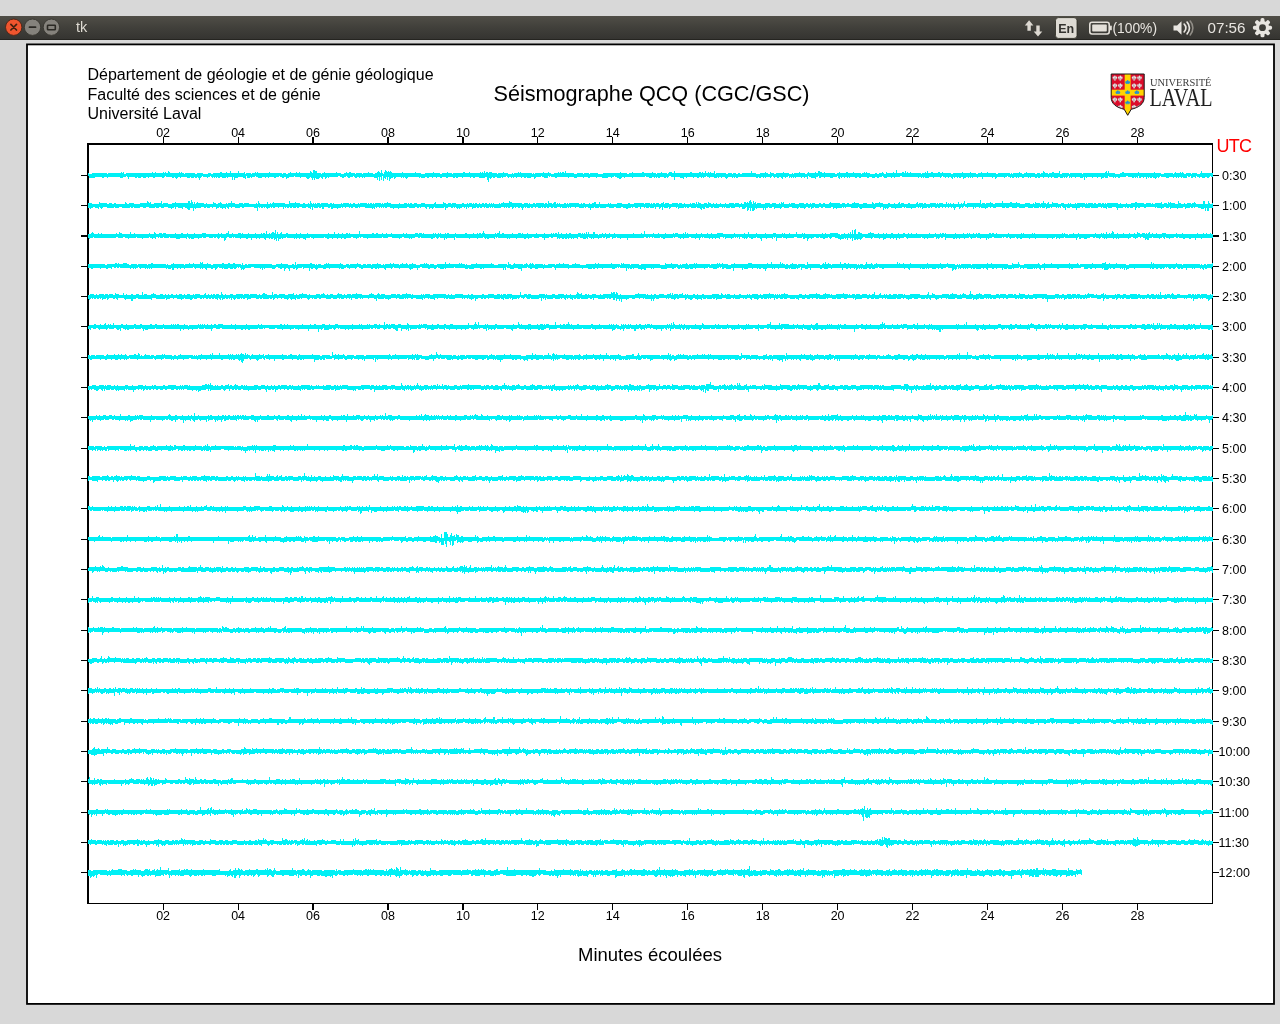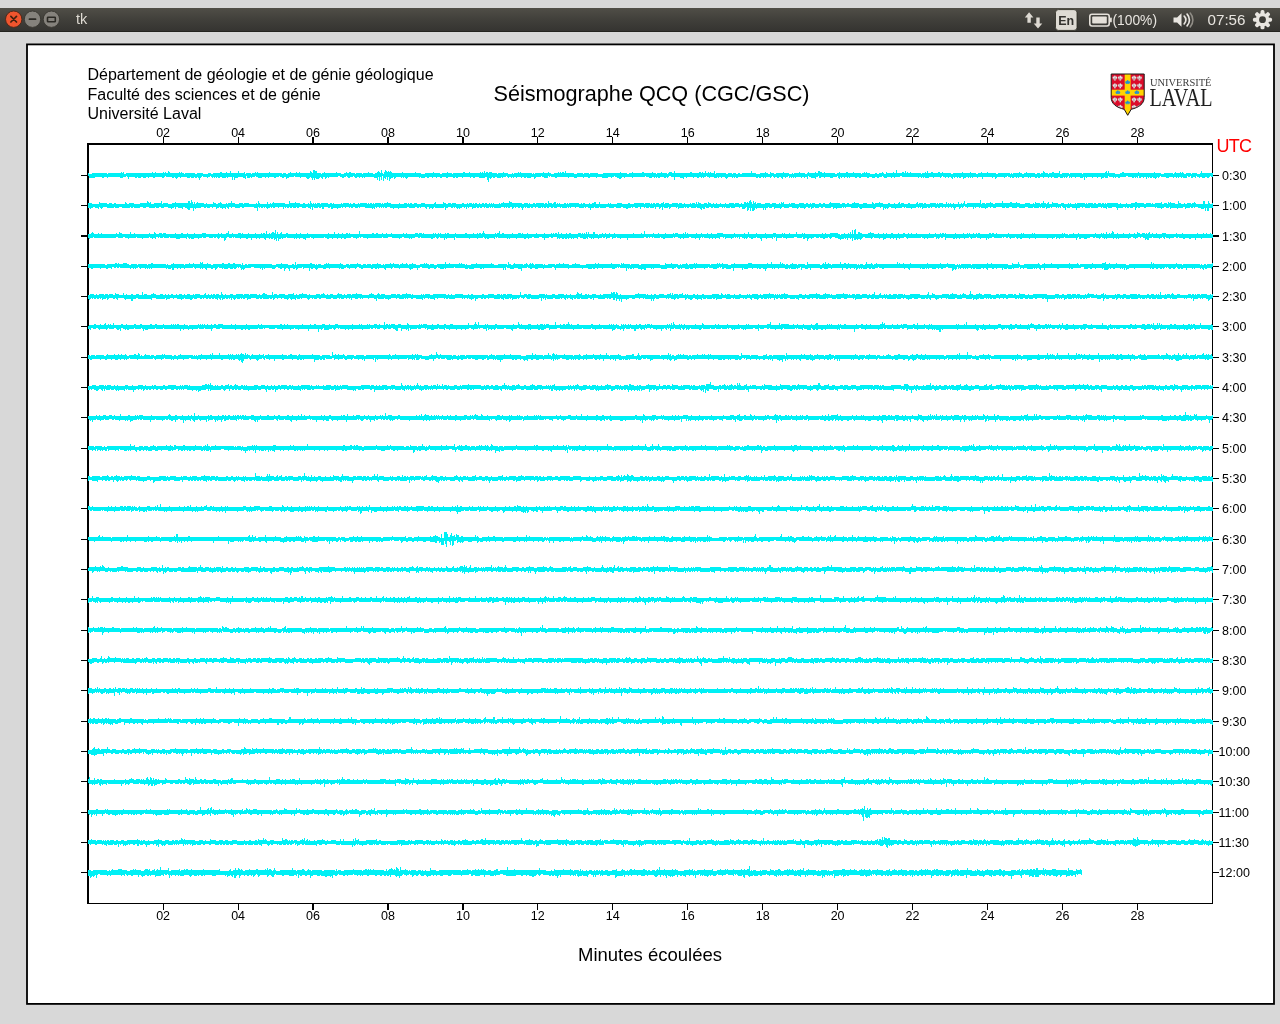--- a/index.html
+++ b/index.html
@@ -1,16 +1,16 @@
 <!DOCTYPE html>
 <html><head><meta charset="utf-8">
 <style>
 html,body { margin:0; padding:0; width:1280px; height:1024px; overflow:hidden;
   background:#d8d8d8; font-family:"Liberation Sans", sans-serif; }
-#topbar { position:absolute; left:0; top:8px; width:1280px; height:24px; }
+#topbar { position:absolute; left:0; top:16px; width:1280px; height:24px; }
 #main { position:absolute; left:0; top:0; width:1280px; height:1024px; }
 </style></head>
 <body>
 <svg id="main" width="1280" height="1024" viewBox="0 0 1280 1024" font-family="Liberation Sans, sans-serif">
   <rect x="27" y="44.4" width="1247" height="959.5" fill="#ffffff" stroke="#000000" stroke-width="1.8"></rect>
   <g font-size="16" fill="#000">
     <text x="87.5" y="80.3">Département de géologie et de génie géologique</text>
     <text x="87.5" y="99.6">Faculté des sciences et de génie</text>
     <text x="87.5" y="118.9">Université Laval</text>
   </g>

